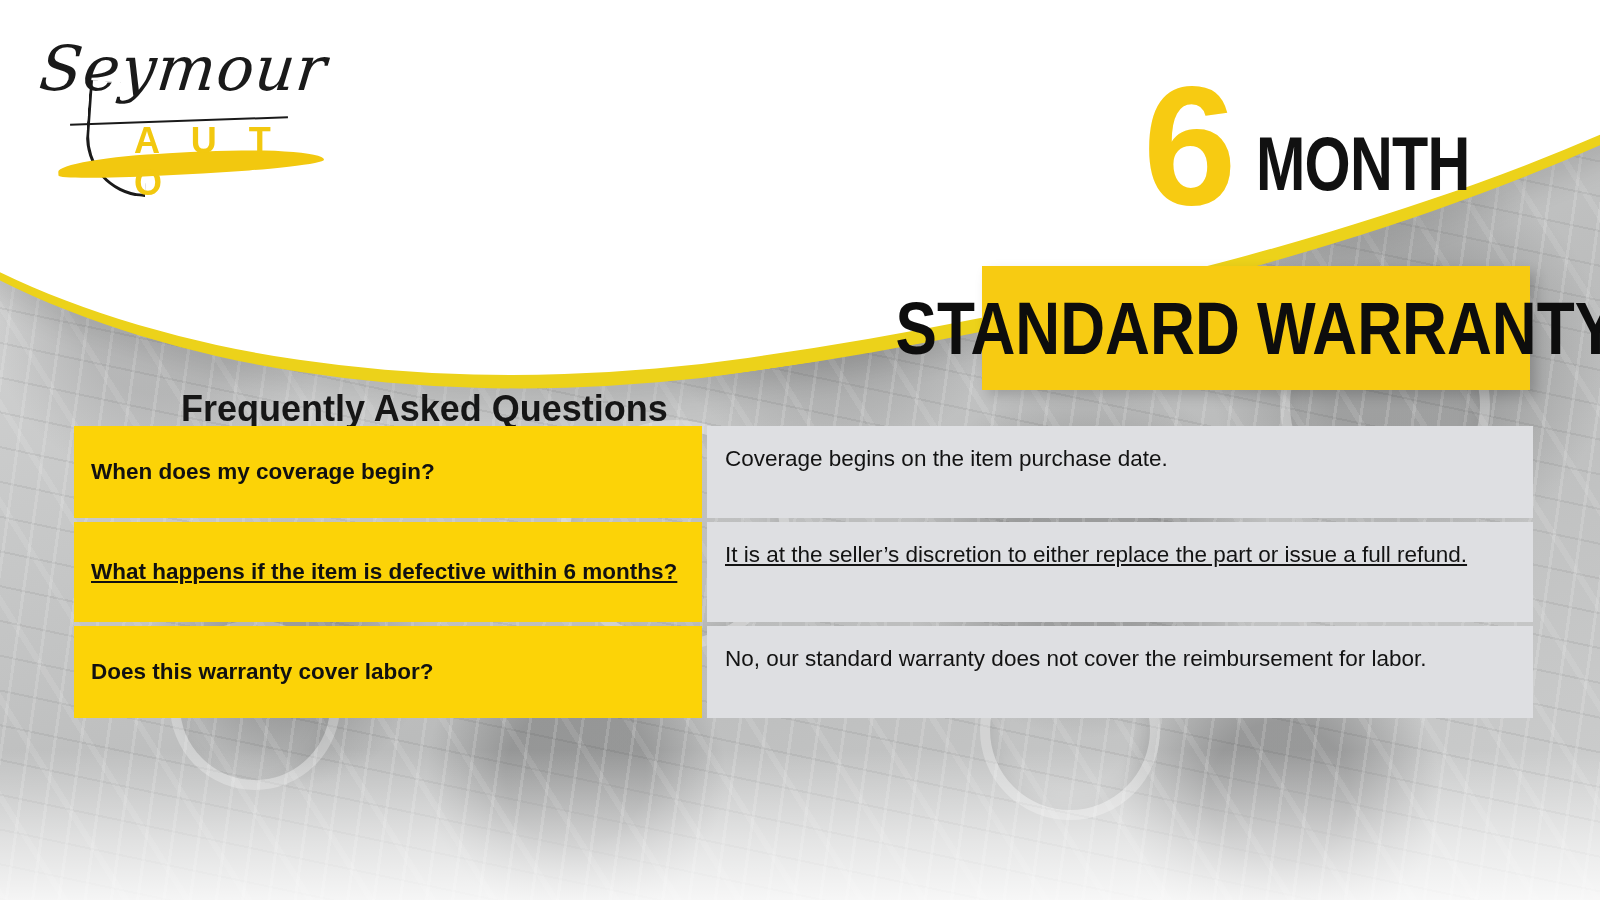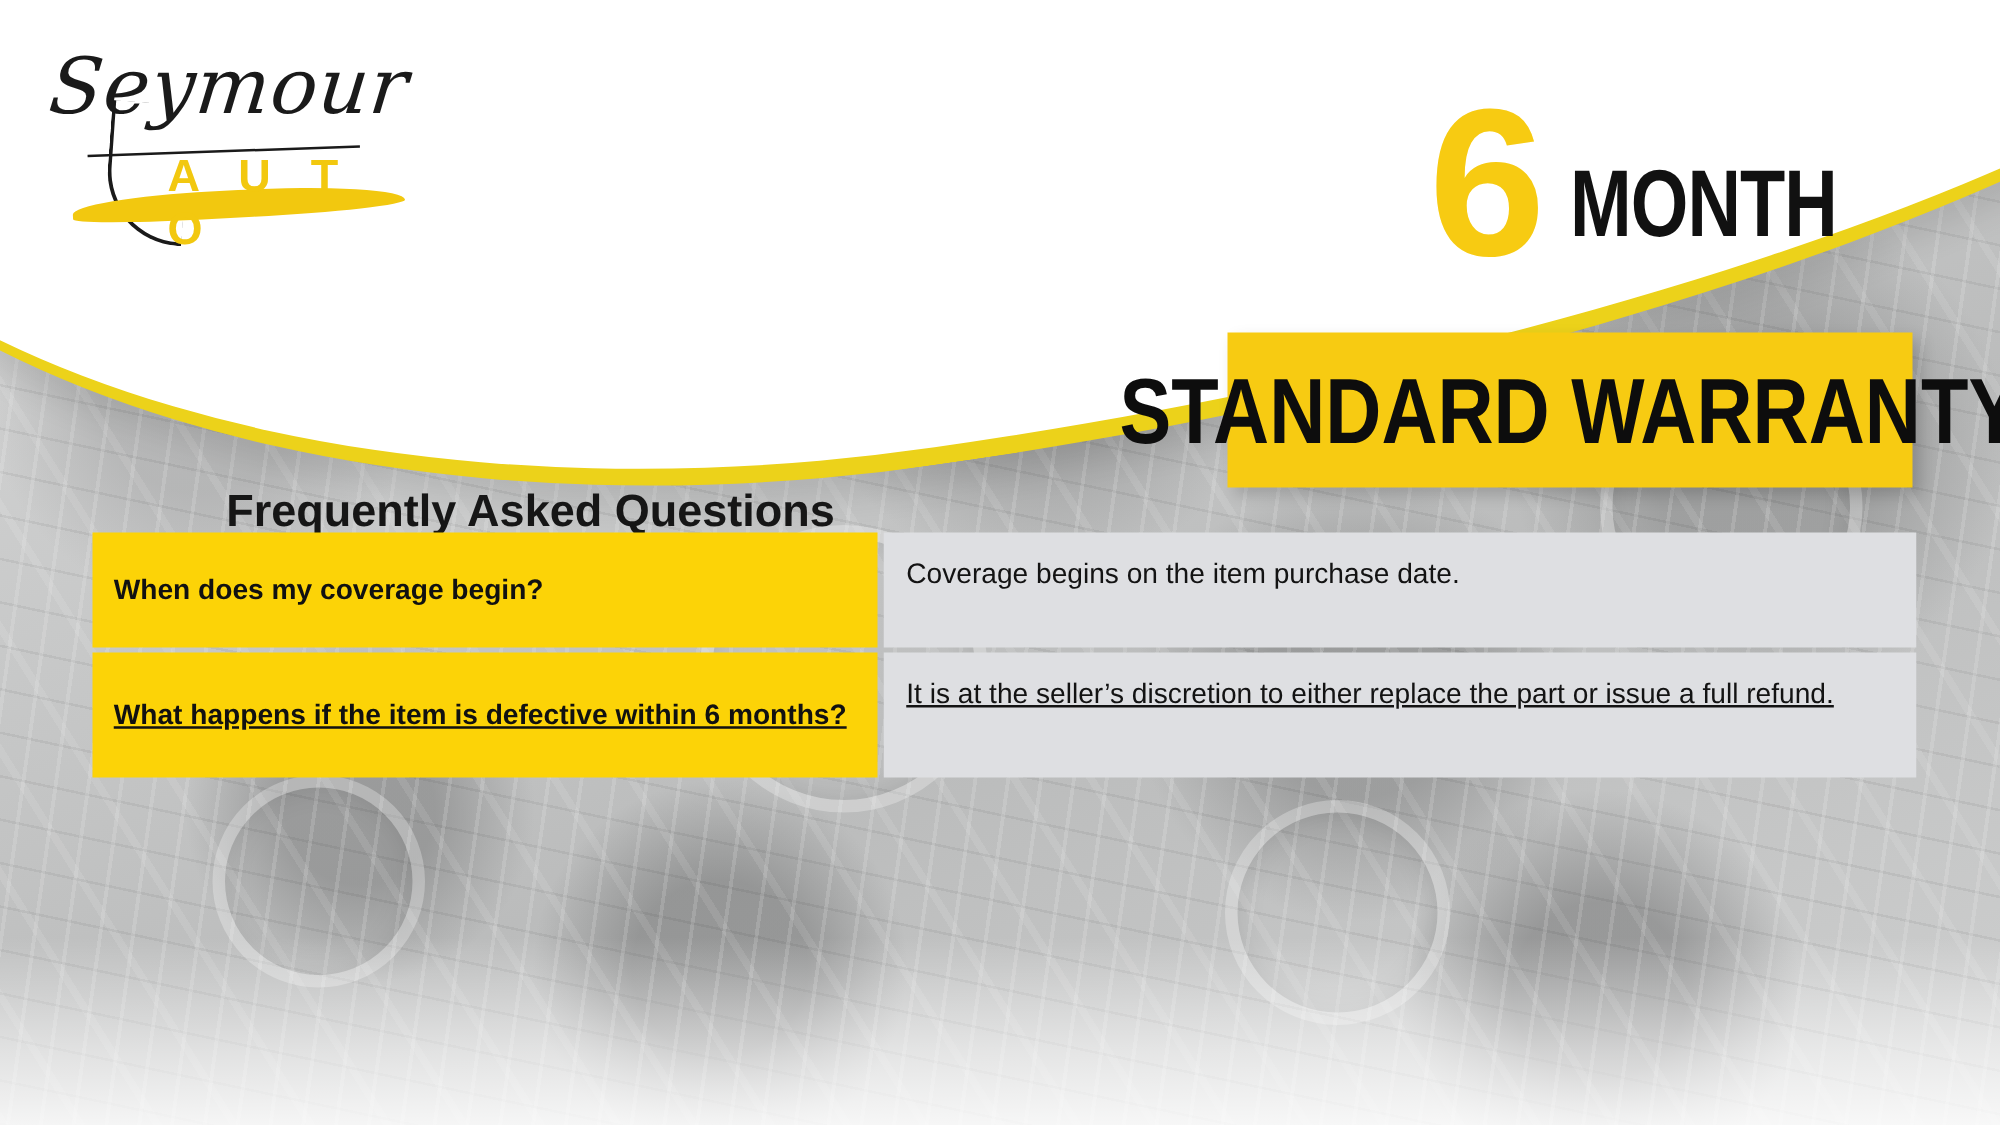--- a/index.html
+++ b/index.html
@@ -299,15 +299,24 @@
     </div>
     <div class="faq-row r2">
       <div class="faq-q">
           <span>What happens if the item is defective within 6 months?</span>
         </div>
       <div class="faq-gap"></div>
       <div class="faq-a">
           <span>It is at the seller’s discretion to either replace the part or issue a full refund.</span>
         </div>
     </div>
+    <div class="faq-row r3">
+      <div class="faq-q">
+          <span>Does this warranty cover labor?</span>
+        </div>
+      <div class="faq-gap"></div>
+      <div class="faq-a">
+          <span>No, our standard warranty does not cover the reimbursement for labor.</span>
+        </div>
+    </div>
   </div>
 
 </div>
 
 </body></html>

